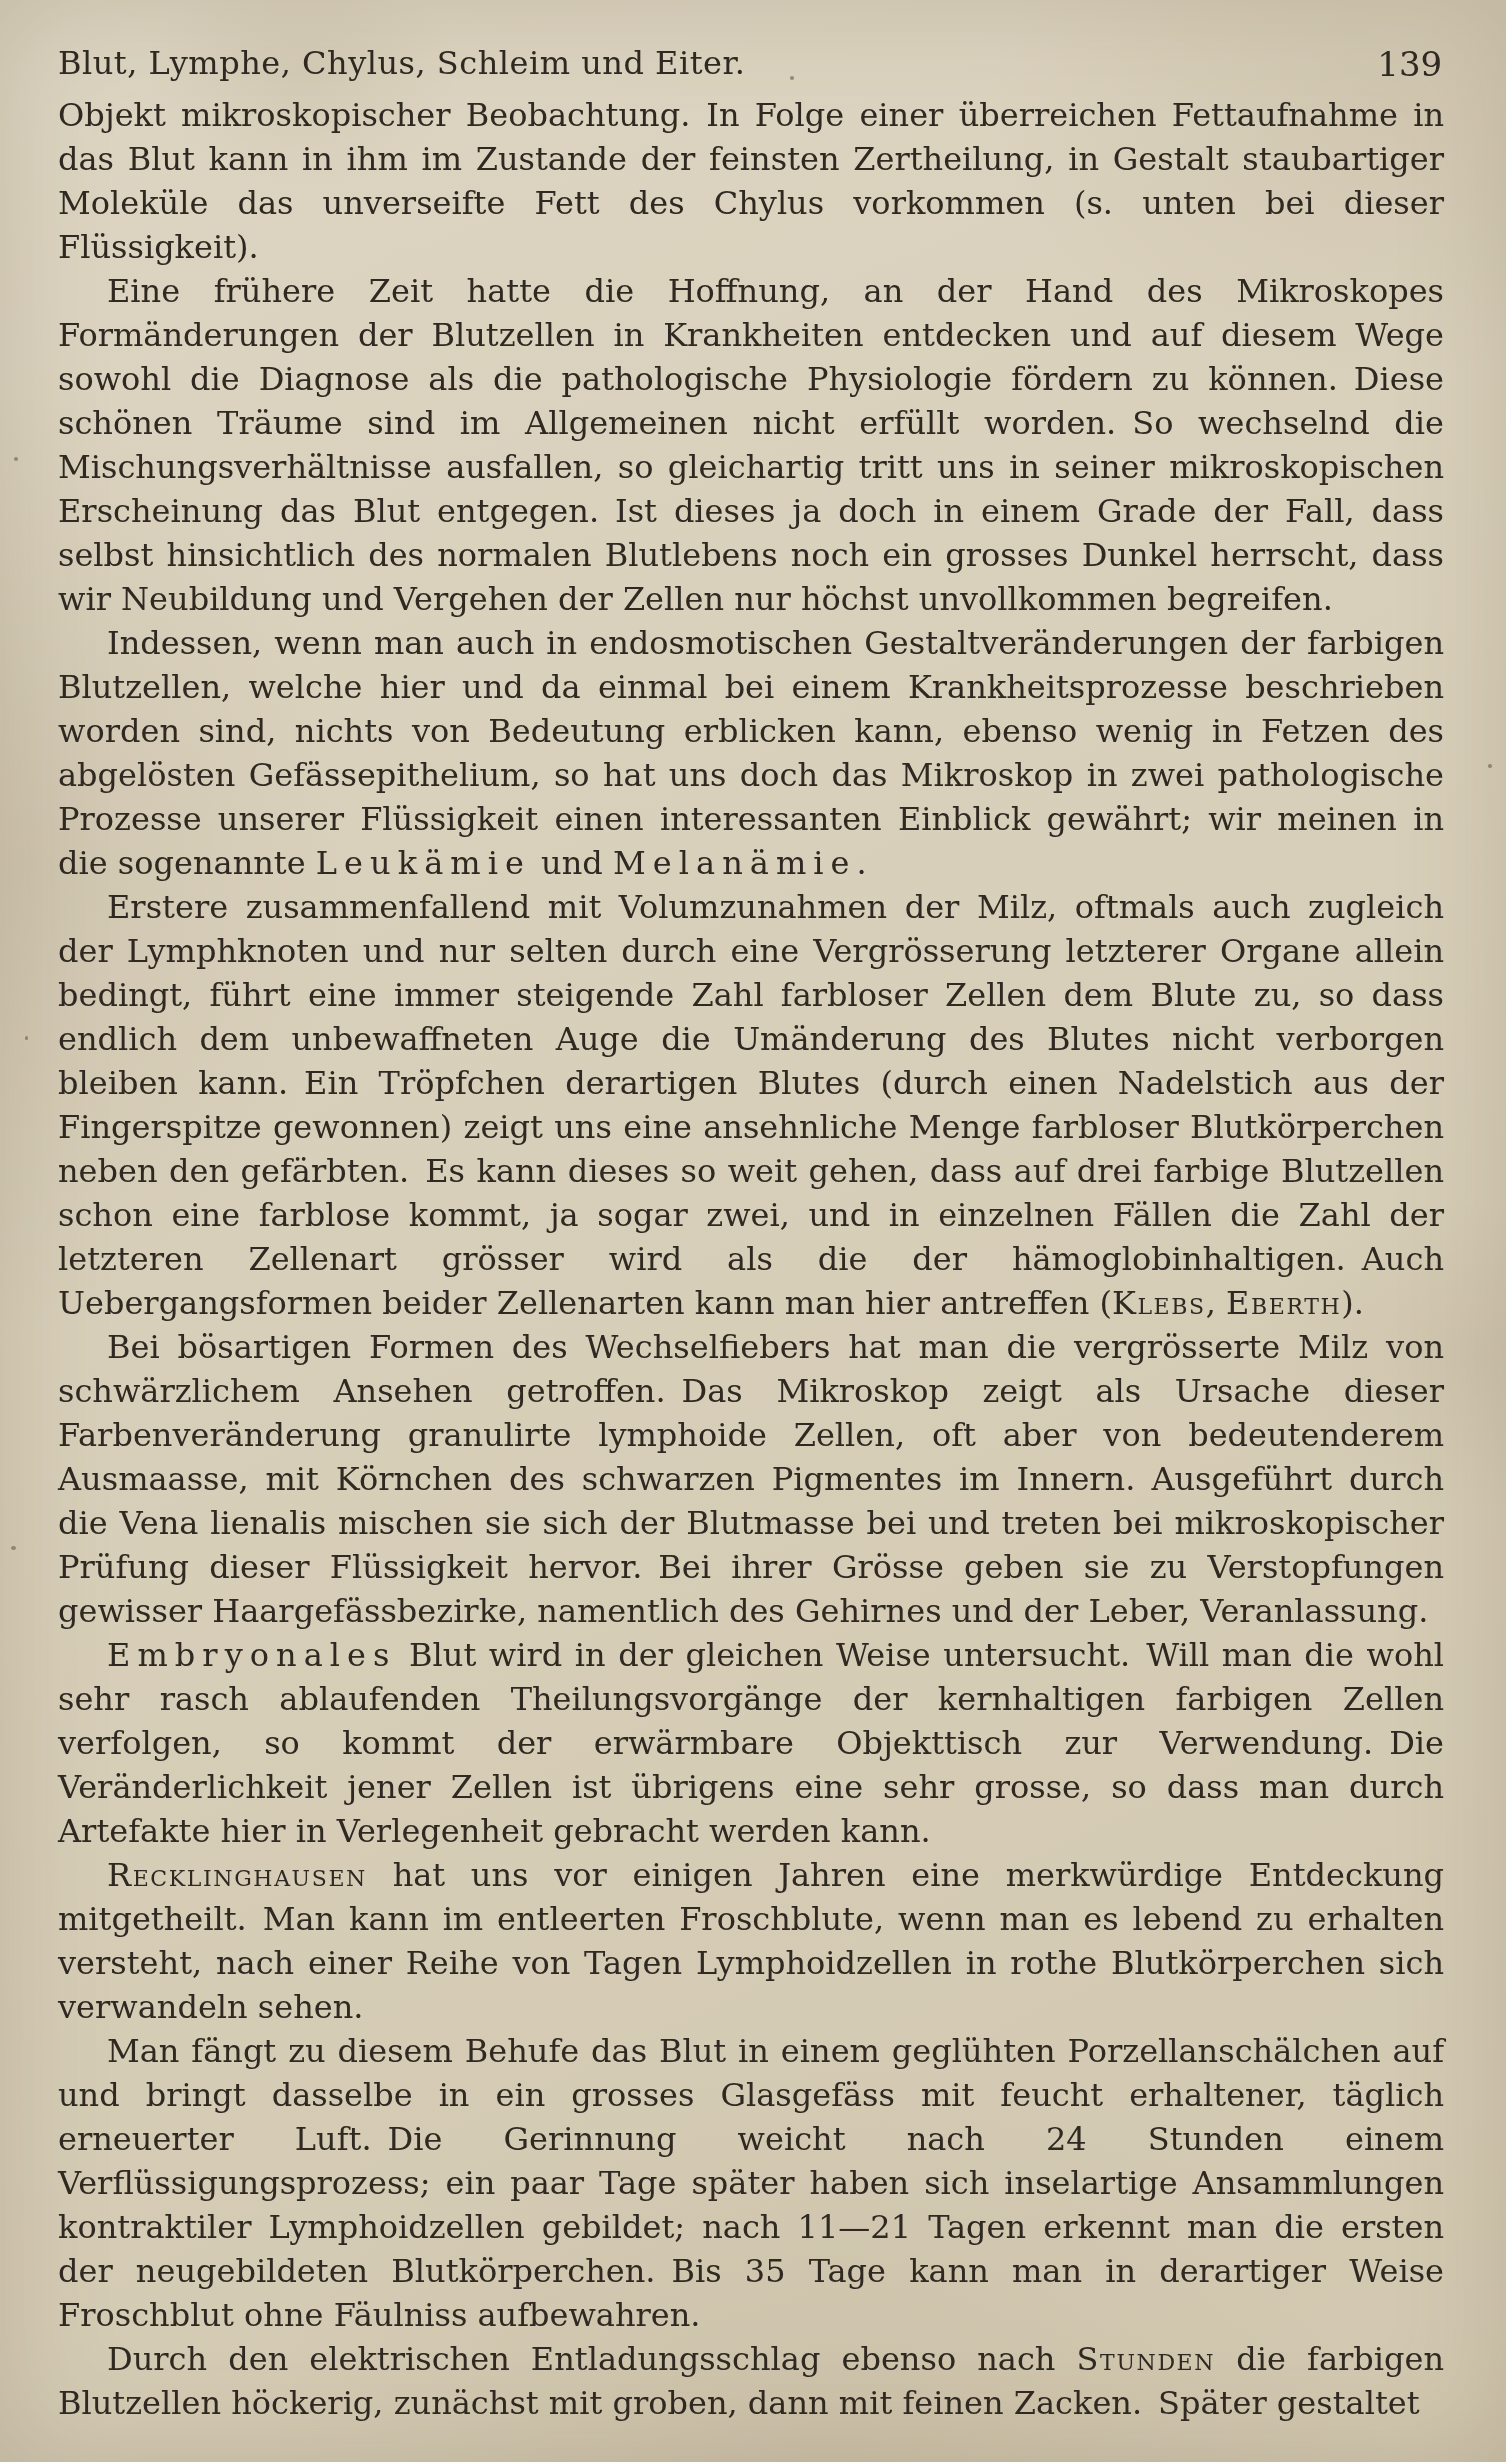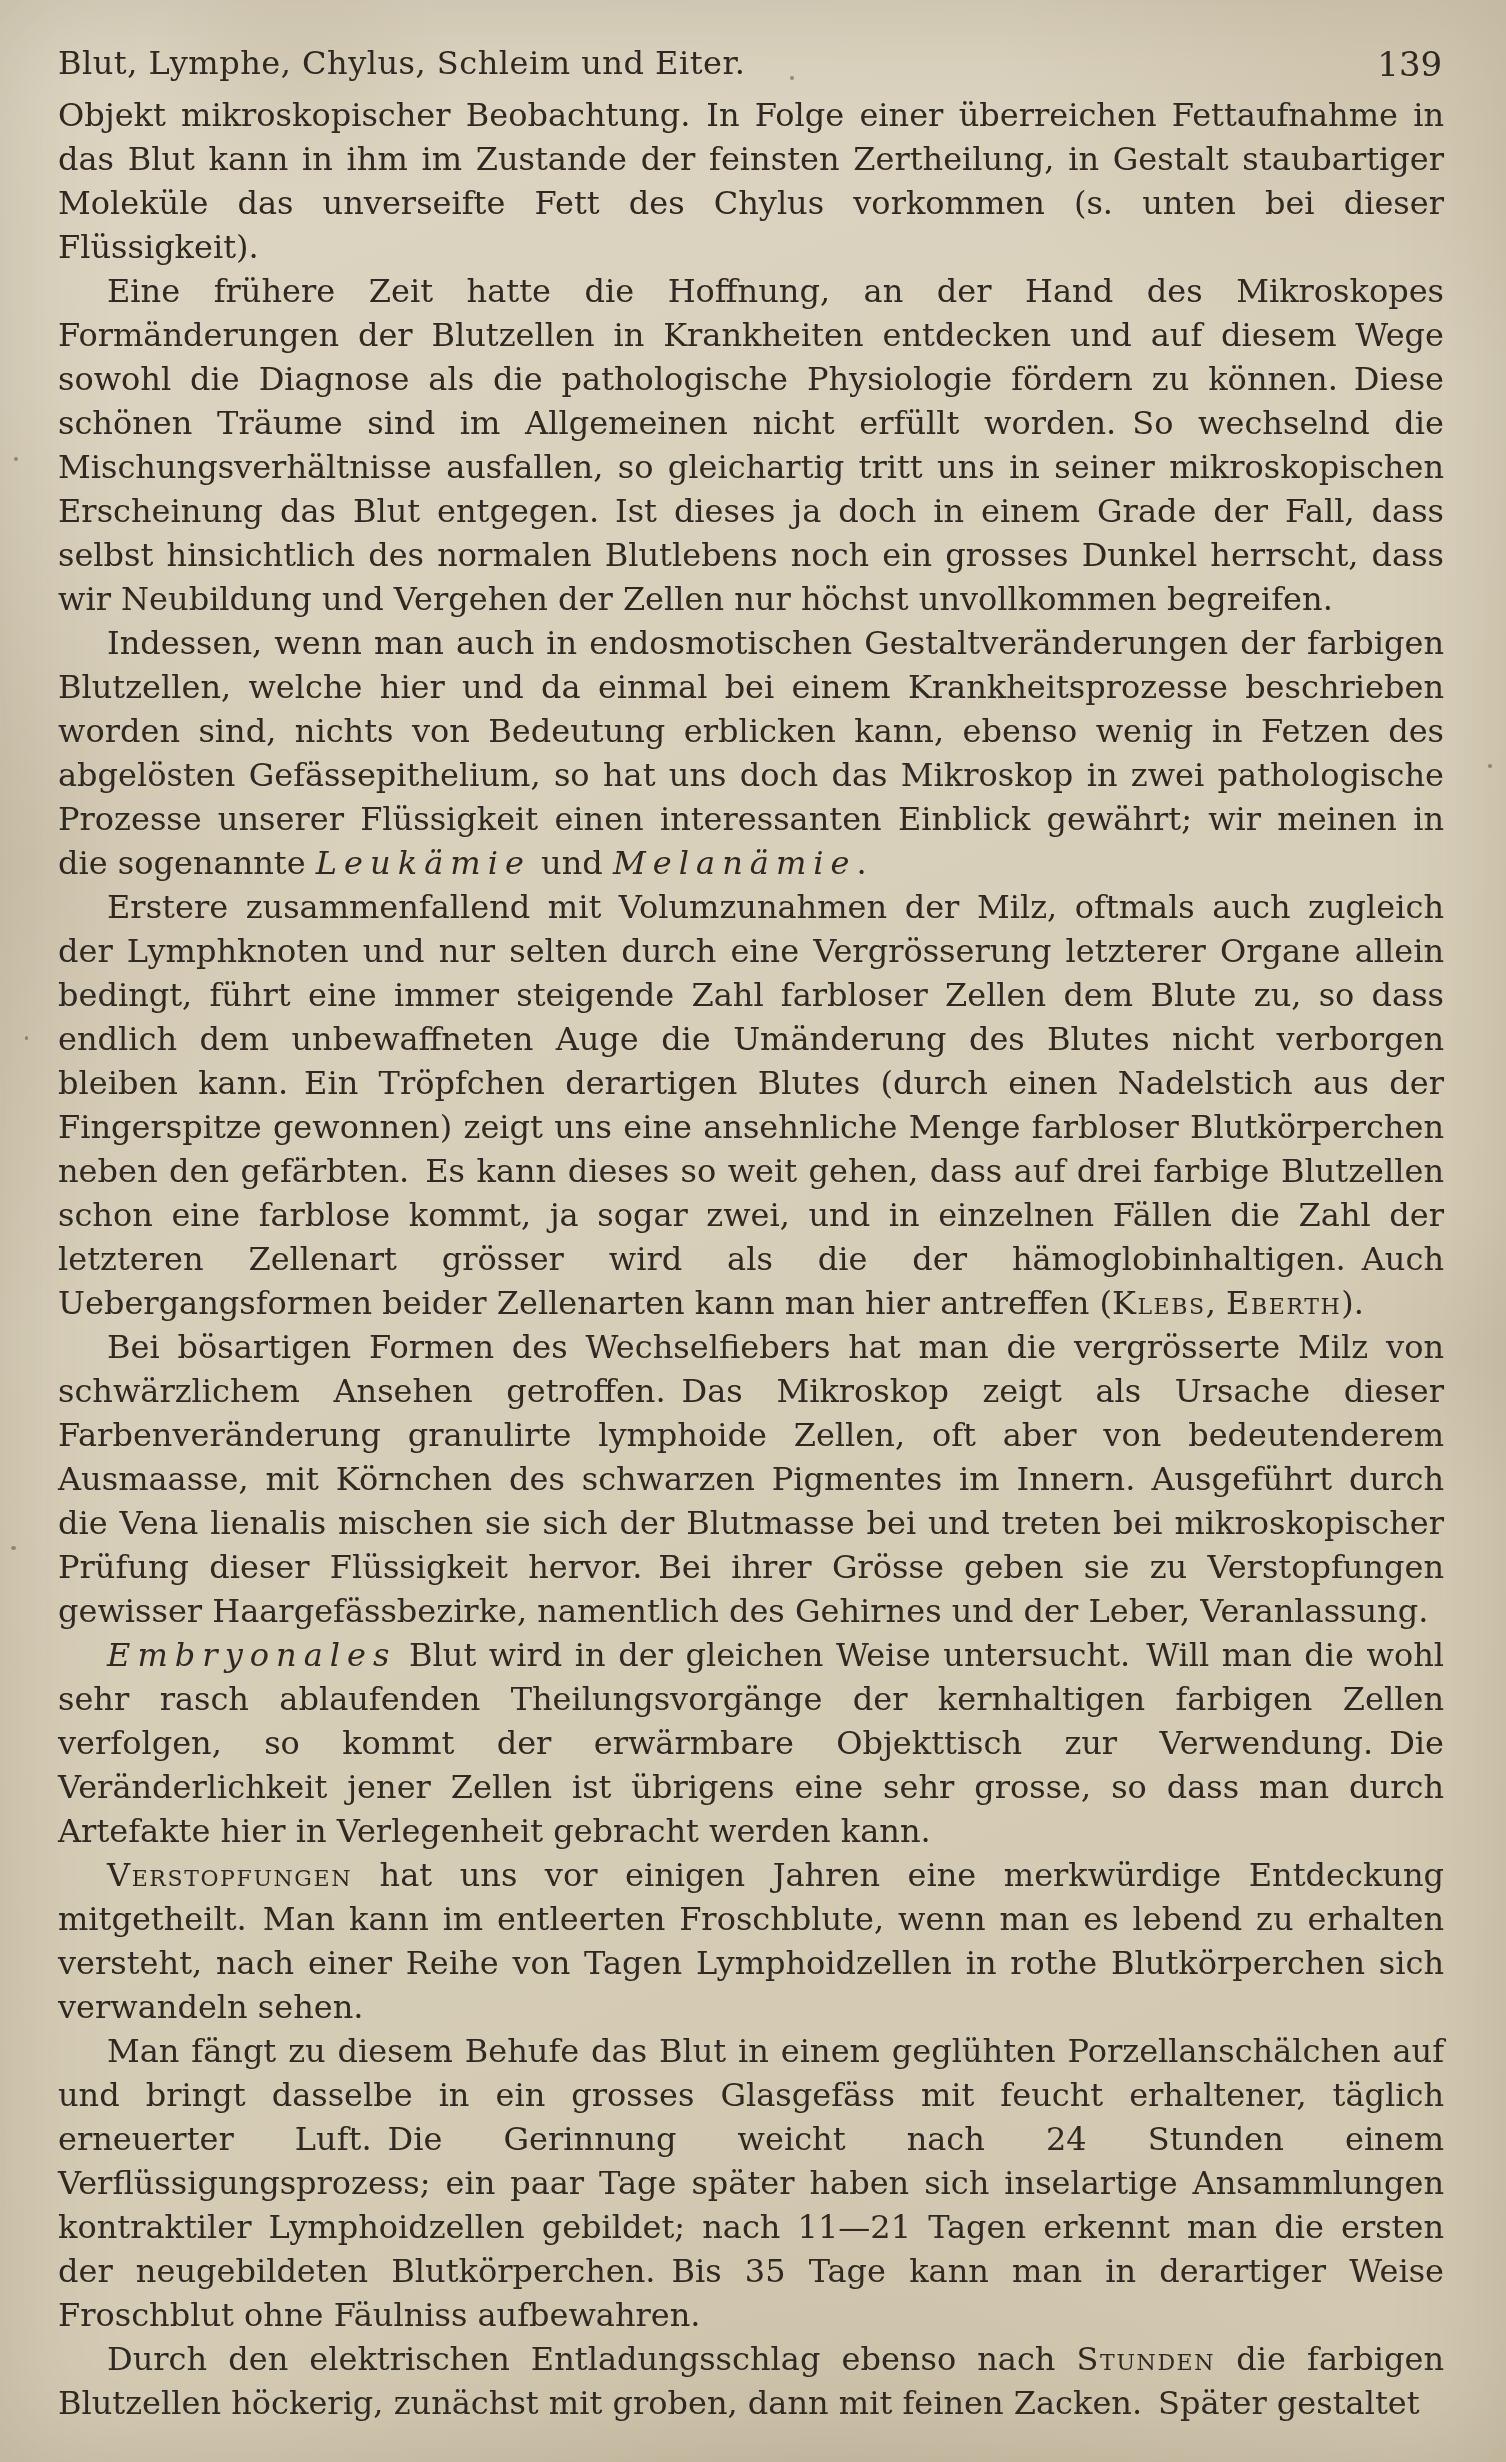--- a/index.html
+++ b/index.html
@@ -59,21 +59,21 @@
     top: 93px; left: 58px; right: 63px;
     z-index: 2;
     font-size: 32px;
     line-height: 44px;
     text-align: justify;
     hyphens: auto;
     -webkit-hyphens: auto;
   }
   .para { text-indent: 49px; margin: 0; }
   .para.noindent { text-indent: 0; }
-  .seg-spaced { letter-spacing: 0.22em; font-style: italic; }
+  .seg-spaced { letter-spacing: 0.22em; }
   .seg-smallcaps { font-variant: small-caps; letter-spacing: 0.05em; }
   .speck {
     position: absolute;
     border-radius: 50%;
     background: rgba(70,55,35,0.45);
     z-index: 1;
   }
 </style>
 </head>
 <body>
@@ -98,21 +98,21 @@
     <p class="para"><span>Eine frühere Zeit hatte die Hoffnung, an der Hand des Mikroskopes Formänderungen der Blutzellen in Krankheiten entdecken und auf diesem Wege sowohl die Diagnose als die pathologische Physiologie fördern zu können. Diese schönen Träume sind im Allgemeinen nicht erfüllt worden. So wechselnd die Mischungsverhältnisse ausfallen, so gleichartig tritt uns in seiner mikroskopischen Erscheinung das Blut entgegen. Ist dieses ja doch in einem Grade der Fall, dass selbst hinsichtlich des normalen Blutlebens noch ein grosses Dunkel herrscht, dass wir Neubildung und Vergehen der Zellen nur höchst unvollkommen begreifen.</span></p>
 
     <p class="para"><span>Indessen, wenn man auch in endosmotischen Gestaltveränderungen der farbigen Blutzellen, welche hier und da einmal bei einem Krankheitsprozesse beschrieben worden sind, nichts von Bedeutung erblicken kann, ebenso wenig in Fetzen des abgelösten Gefässepithelium, so hat uns doch das Mikroskop in zwei pathologische Prozesse unserer Flüssigkeit einen interessanten Einblick gewährt; wir meinen in die sogenannte </span><span class="seg-spaced">Leukämie</span><span> und </span><span class="seg-spaced">Melanämie</span><span>.</span></p>
 
     <p class="para"><span>Erstere zusammenfallend mit Volumzunahmen der Milz, oftmals auch zugleich der Lymphknoten und nur selten durch eine Vergrösserung letzterer Organe allein bedingt, führt eine immer steigende Zahl farbloser Zellen dem Blute zu, so dass endlich dem unbewaffneten Auge die Umänderung des Blutes nicht verborgen bleiben kann. Ein Tröpfchen derartigen Blutes (durch einen Nadelstich aus der Fingerspitze gewonnen) zeigt uns eine ansehnliche Menge farbloser Blutkörperchen neben den gefärbten. Es kann dieses so weit gehen, dass auf drei farbige Blutzellen schon eine farblose kommt, ja sogar zwei, und in einzelnen Fällen die Zahl der letzteren Zellenart grösser wird als die der hämoglobinhaltigen. Auch Uebergangsformen beider Zellenarten kann man hier antreffen (</span><span class="seg-smallcaps">Klebs</span><span>, </span><span class="seg-smallcaps">Eberth</span><span>).</span></p>
 
     <p class="para"><span>Bei bösartigen Formen des Wechselfiebers hat man die vergrösserte Milz von schwärzlichem Ansehen getroffen. Das Mikroskop zeigt als Ursache dieser Farbenveränderung granulirte lymphoide Zellen, oft aber von bedeutenderem Ausmaasse, mit Körnchen des schwarzen Pigmentes im Innern. Ausgeführt durch die Vena lienalis mischen sie sich der Blutmasse bei und treten bei mikroskopischer Prüfung dieser Flüssigkeit hervor. Bei ihrer Grösse geben sie zu Verstopfungen gewisser Haargefässbezirke, namentlich des Gehirnes und der Leber, Veranlassung.</span></p>
 
     <p class="para"><span class="seg-spaced">Embryonales</span><span> Blut wird in der gleichen Weise untersucht. Will man die wohl sehr rasch ablaufenden Theilungsvorgänge der kernhaltigen farbigen Zellen verfolgen, so kommt der erwärmbare Objekttisch zur Verwendung. Die Veränderlichkeit jener Zellen ist übrigens eine sehr grosse, so dass man durch Artefakte hier in Verlegenheit gebracht werden kann.</span></p>
 
-    <p class="para"><span class="seg-smallcaps">Verstopfungen</span><span> hat uns vor einigen Jahren eine merkwürdige Entdeckung mitgetheilt. Man kann im entleerten Froschblute, wenn man es lebend zu erhalten versteht, nach einer Reihe von Tagen Lymphoidzellen in rothe Blutkörperchen sich verwandeln sehen.</span></p>
+    <p class="para"><span class="seg-smallcaps">Recklinghausen</span><span> hat uns vor einigen Jahren eine merkwürdige Entdeckung mitgetheilt. Man kann im entleerten Froschblute, wenn man es lebend zu erhalten versteht, nach einer Reihe von Tagen Lymphoidzellen in rothe Blutkörperchen sich verwandeln sehen.</span></p>
 
     <p class="para"><span>Man fängt zu diesem Behufe das Blut in einem geglühten Porzellanschälchen auf und bringt dasselbe in ein grosses Glasgefäss mit feucht erhaltener, täglich erneuerter Luft. Die Gerinnung weicht nach 24 Stunden einem Verflüssigungsprozess; ein paar Tage später haben sich inselartige Ansammlungen kontraktiler Lymphoidzellen gebildet; nach 11—21 Tagen erkennt man die ersten der neugebildeten Blutkörperchen. Bis 35 Tage kann man in derartiger Weise Froschblut ohne Fäulniss aufbewahren.</span></p>
 
     <p class="para"><span>Durch den elektrischen Entladungsschlag ebenso nach </span><span class="seg-smallcaps">Stunden</span><span> die farbigen Blutzellen höckerig, zunächst mit groben, dann mit feinen Zacken. Später gestaltet</span></p>
 
   </main>
 </div>
 
 
 </body></html>

